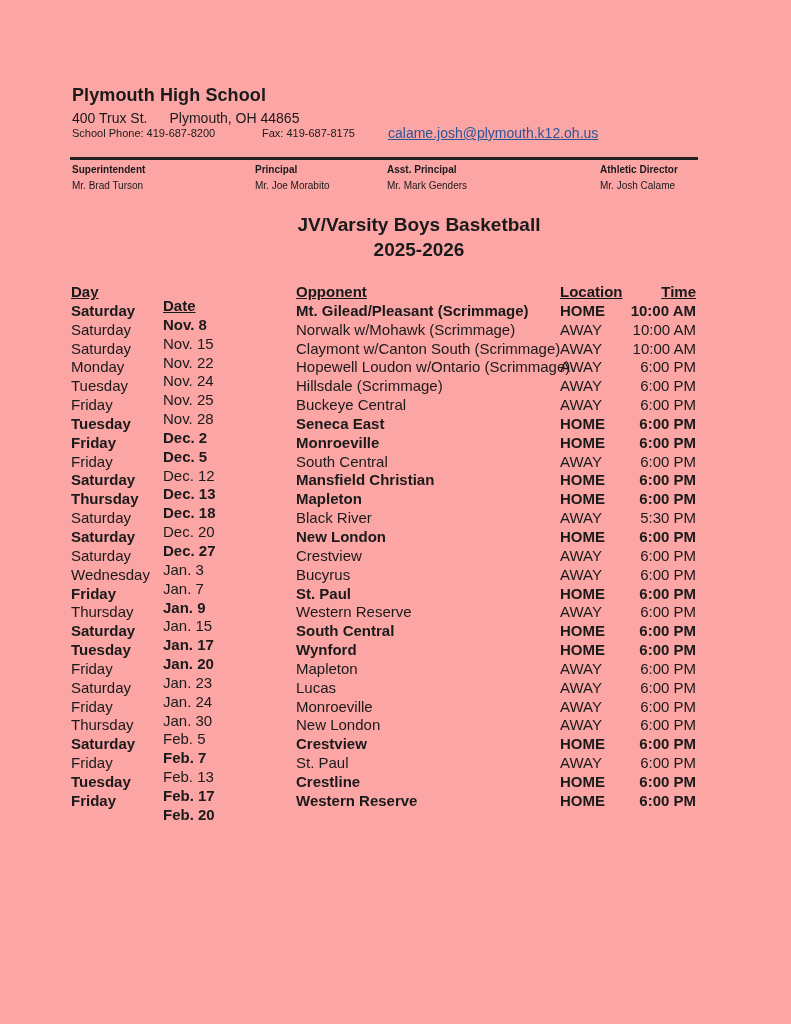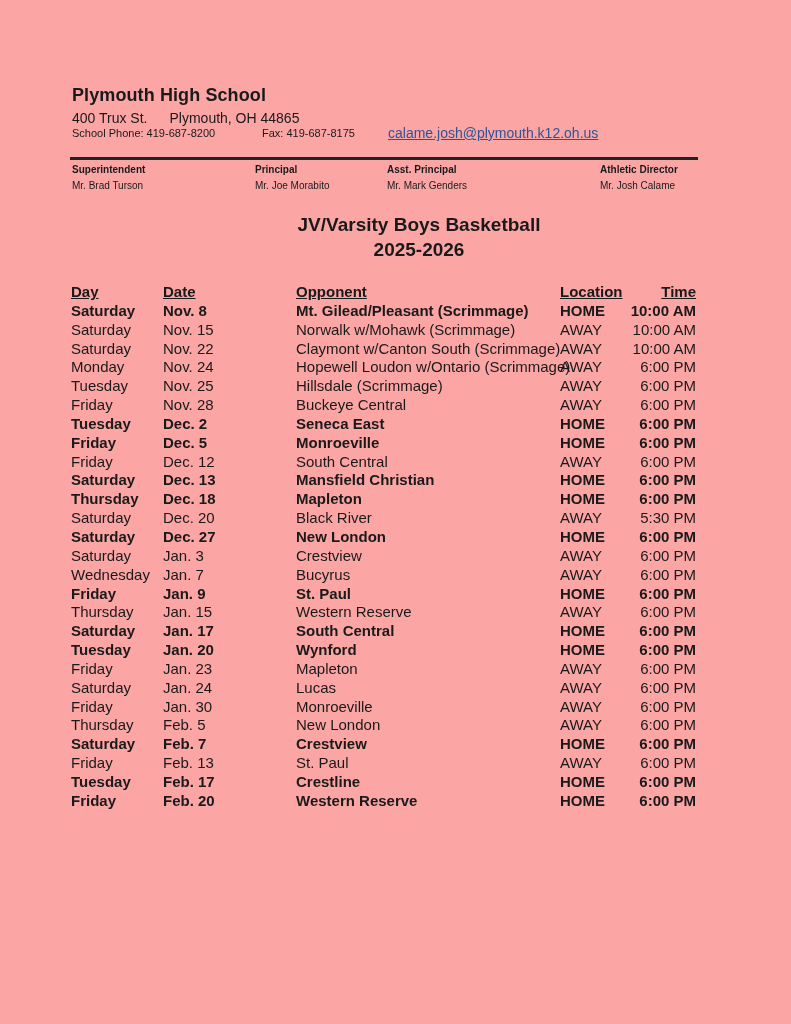--- a/index.html
+++ b/index.html
@@ -18,21 +18,21 @@
     .contact-line .email { position: absolute; left: 316px; top: -2px; font-size: 14px; color: #2f5496; text-decoration: underline; white-space: nowrap; }
     .rule { position: absolute; left: 70px; top: 157px; width: 628px; height: 3px; background: #222; }
     .staff { position: absolute; top: 162px; font-size: 10px; line-height: 16px; }
     .staff .role { font-weight: bold; }
     .staff-1 { left: 72px; } .staff-2 { left: 255px; } .staff-3 { left: 387px; } .staff-4 { left: 560px; margin-left: 40px; }
     .doc-title { position: absolute; left: 0; top: 212px; width: 838px; text-align: center; font-size: 19px; font-weight: bold; line-height: 25px; }
     .schedule { position: absolute; left: 70px; top: 283px; width: 632px; font-size: 15px; }
     .row { position: relative; height: 18.85px; line-height: 18.85px; white-space: nowrap; }
     .row.bold { font-weight: bold; }
     .c-day { position: absolute; left: 1px; }
-    .c-date { position: absolute; left: 93px; }
+    .c-date { position: absolute; left: 93px; margin-top: 14px; }
     .c-opp { position: absolute; left: 226px; }
     .c-loc { position: absolute; left: 490px; text-align: right; }
     .c-time { position: absolute; right: 6px; text-align: center; }
     .hdr { font-weight: bold; }
     .hdr span { text-decoration: underline; }
   </style>
 </head>
 <body>
 
 <div class="page">

